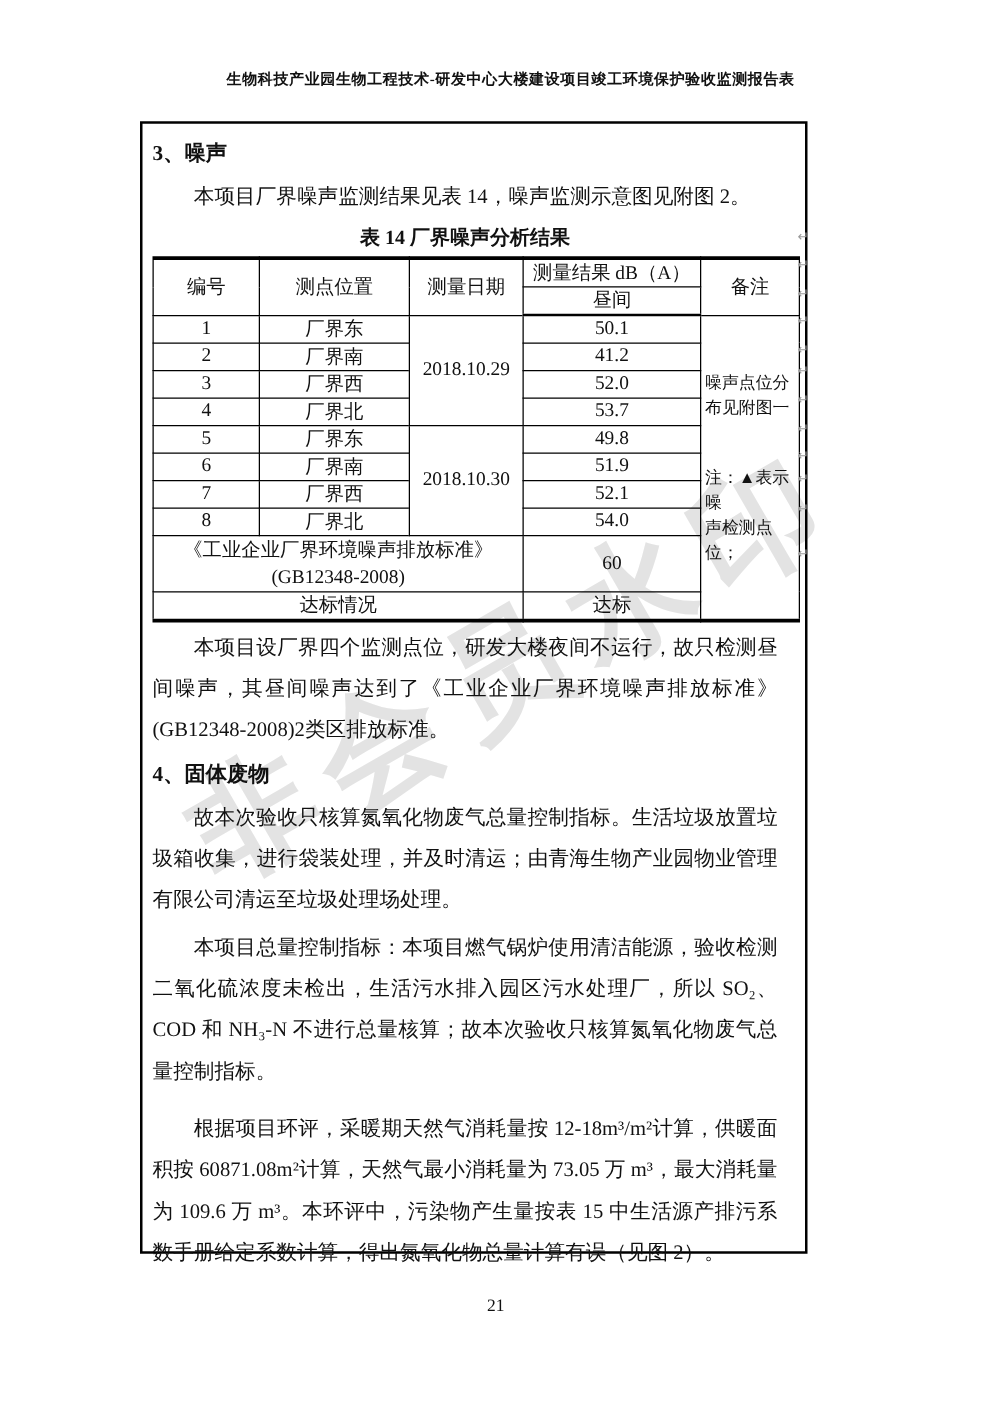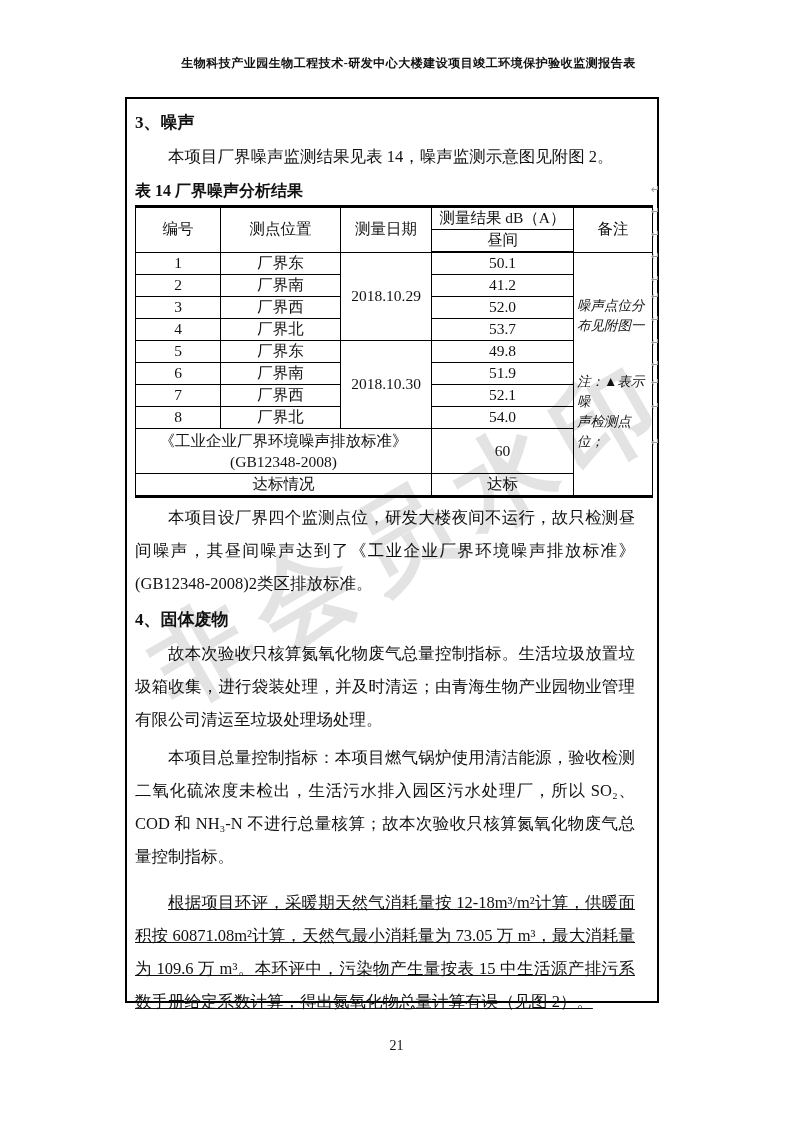--- a/index.html
+++ b/index.html
@@ -7,41 +7,41 @@
   .page{position:relative;width:793px;height:1122px;background:#fff;overflow:hidden;}
 
   .doc-header{position:absolute;top:55px;left:12px;width:100%;text-align:center;
     font-size:12px;font-weight:bold;letter-spacing:.5px;}
 
   .watermark{position:absolute;left:160px;top:612px;z-index:0;white-space:nowrap;
     font-family:"Liberation Sans","DejaVu Sans",sans-serif;font-weight:bold;
     font-size:100px;letter-spacing:16px;color:#e3e3e3;
     transform:rotate(-30deg);transform-origin:0 50%;}
 
-  .content-box{position:absolute;left:125px;top:97px;width:534px;height:906px;
+  .content-box{position:absolute;left:112px;top:97px;width:534px;height:906px;
     border:2px solid #000;box-sizing:border-box;padding:6px 22px 0 8px;z-index:1;
     background:transparent;}
 
   .sec-heading{font-size:17px;font-weight:bold;line-height:30px;margin:3px 0 2px;}
   .para{font-size:16.5px;line-height:33px;margin:0 0 5px;text-align:justify;}
   .indent{text-indent:33px;}
-  .para.gap-top{margin-top:13px;text-decoration:underline;}
+  .para.gap-top{margin-top:13px;}
 
-  .table-title{font-weight:bold;font-size:16px;line-height:25px;margin:1px 0 2px;}
+  .table-title{text-align:center;font-weight:bold;font-size:16px;line-height:25px;margin:1px 0 2px;}
 
   table.noise-table{border-collapse:collapse;width:517px;table-layout:fixed;
     border-top:3px solid #000;border-bottom:3px solid #000;border-radius:12px;}
   .noise-table th,.noise-table td{border:1px solid #000;text-align:center;
     font-weight:normal;font-size:15.5px;padding:0 2px;background:transparent;}
   .noise-table tr.hdr th{height:21px;}
   .noise-table tr.hdr2 th{border-bottom:2px solid #000;}
   .noise-table td{height:19px;}
   .noise-table td.std-label{height:44px;line-height:21px;}
   .noise-table td.remark-cell{font-size:13.5px;line-height:20px;text-align:left;
-    vertical-align:middle;padding:2px 3px;white-space:pre-line;font-style:italic;}
+    vertical-align:middle;padding:2px 3px;white-space:pre-line;}
   .remark-note2{margin-top:16px;}
 
   .return-mark{position:absolute;left:524px;font-size:11px;color:#9a9a9a;
     font-family:"DejaVu Sans",sans-serif;line-height:12px;}
 
   .page-number{position:absolute;top:1038px;left:0;width:100%;text-align:center;font-size:14px;}
 </style>
 </head>
 <body>
 

